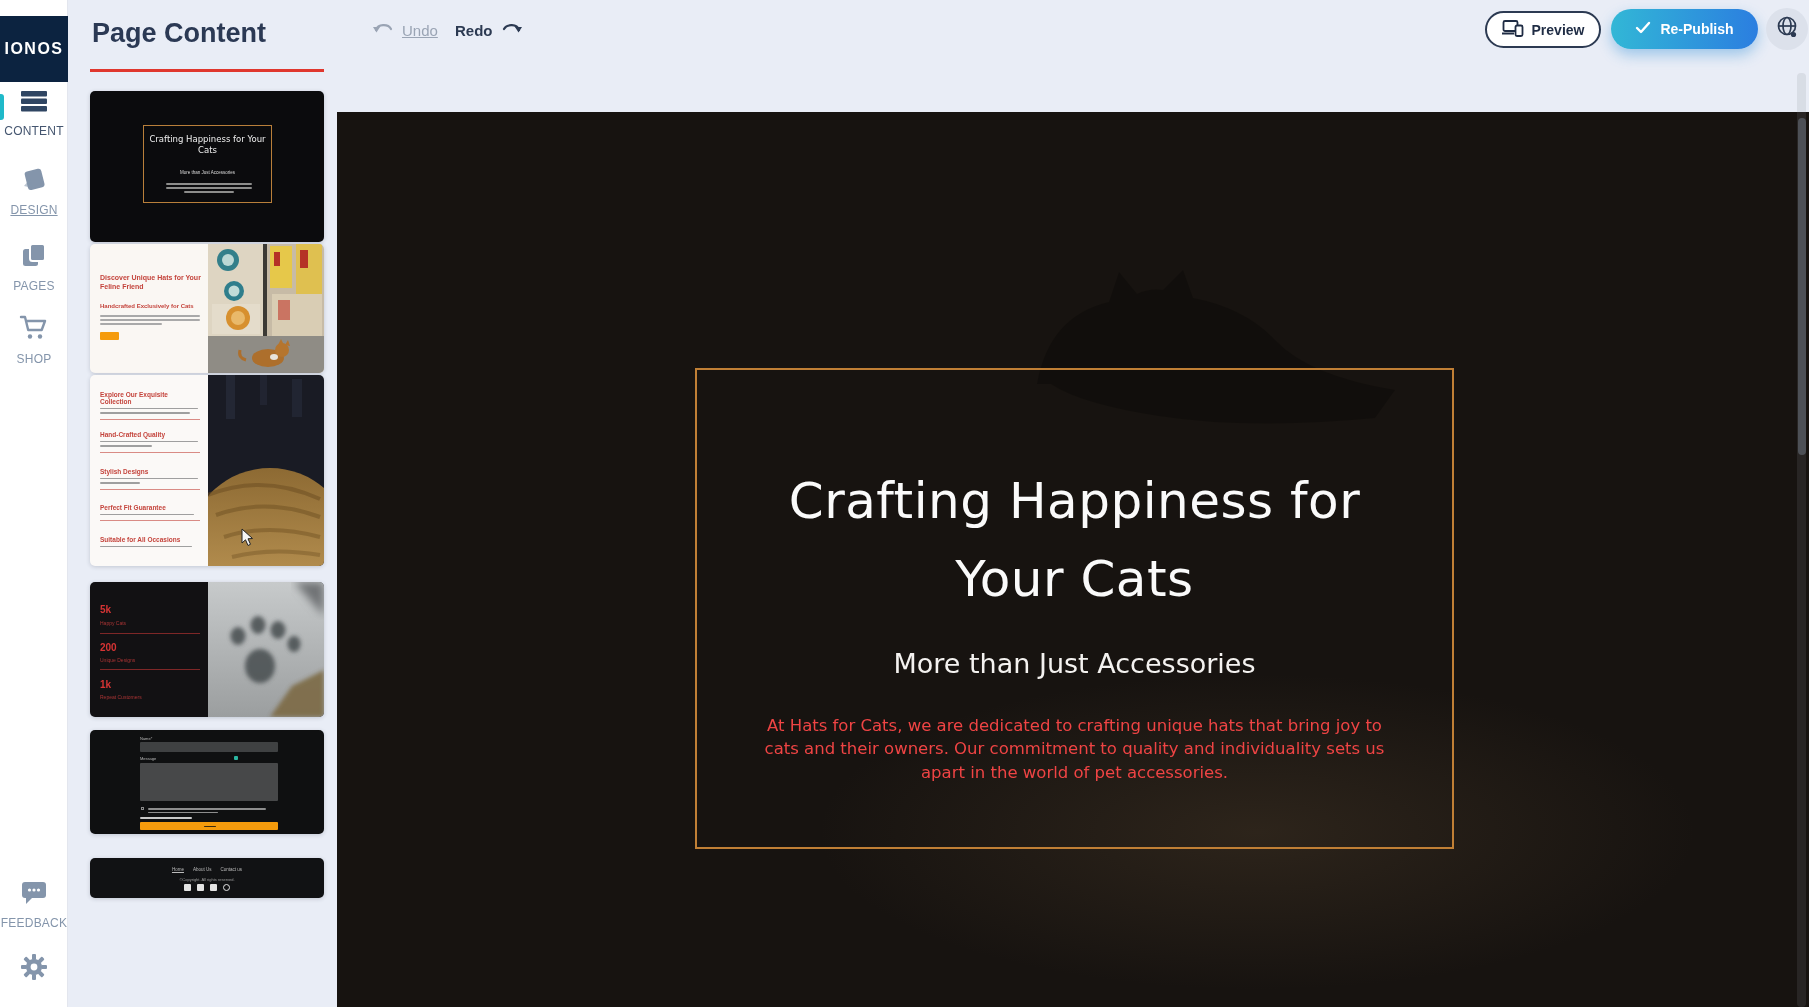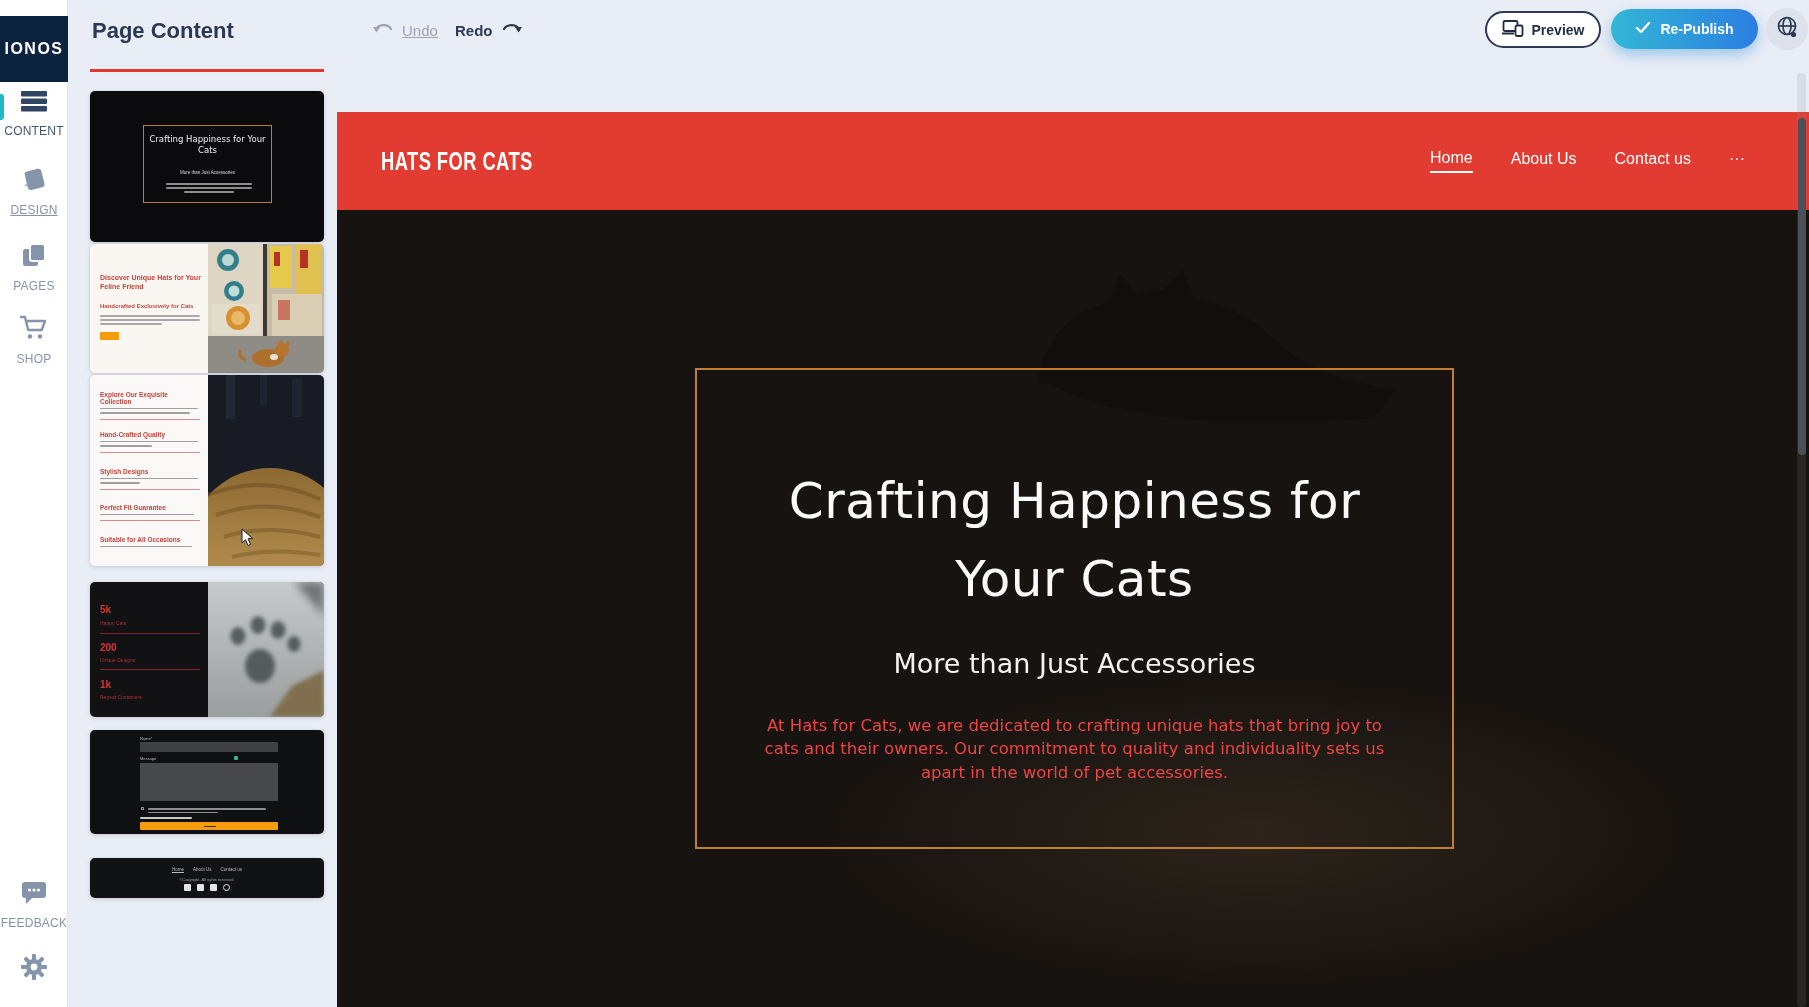--- a/index.html
+++ b/index.html
@@ -11,21 +11,21 @@
   
   .sidebar { position:absolute; left:0; top:0; width:68px; height:1007px; background:#ffffff; box-shadow:inset -1px 0 0 #e3e6ee; }
   .logo { position:absolute; left:0; top:16px; width:68px; height:66px; background:#0c2340; color:#fff; display:flex; align-items:center; justify-content:center; font-weight:bold; font-size:16px; letter-spacing:1.5px; overflow:hidden; }
   .side-item { position:absolute; left:0; width:68px; display:flex; flex-direction:column; align-items:center; color:#8495ab; cursor:pointer; }
   .side-item .lbl { font-size:12px; letter-spacing:.2px; margin-top:6px; color:#8495ab; }
   .side-item.active { color:#2f4562; }
   .side-item.active .lbl { color:#44556f; }
   .active-notch { position:absolute; left:0; top:94px; width:4px; height:26px; background:#1fb9c9; border-radius:0 3px 3px 0; }
 
   
-  .panel-title { position:absolute; left:92px; top:18px; font-size:22px; font-weight:bold; color:#2b3954; }
+  .panel-title { position:absolute; left:92px; top:18px; font-size:27px; font-weight:bold; color:#2b3954; }
   .panel-underline { position:absolute; left:90px; top:69px; width:234px; height:3px; background:#e0372e; }
   .card { position:absolute; left:90px; width:234px; border-radius:5px; box-shadow:0 1px 4px rgba(40,50,70,.20); overflow:hidden; background:#fff; cursor:pointer; }
   .skel { position:absolute; background:#a9a9a9; height:1.5px; border-radius:1px; }
 
   
   .t1 { top:91px; height:151px; background:#0b0b0d; }
   .t1-box { position:absolute; left:53px; top:34px; width:129px; height:78px; border:1px solid #b97f3a; text-align:center; }
   .t1-title { margin-top:8px; font-size:8.5px; line-height:11px; color:#efefef; font-family:"DejaVu Sans",sans-serif; }
   .t1-sub { position:absolute; left:0; right:0; top:44px; font-size:4.5px; color:#dcdcdc; }
 
@@ -411,29 +411,20 @@
 
 
   <div class="site">
     <div class="hero-glow"></div>
     <div class="hero-cat">
       <svg width="430" height="250" viewBox="0 0 430 250">
         <path d="M40 180 Q52 112 112 98 L122 68 L140 90 Q152 84 166 86 L186 66 L196 94 Q248 104 278 136 Q312 172 398 186 L378 214 Q252 226 162 212 Q84 200 54 180 Z" fill="#060504" opacity=".55"></path>
       </svg>
     </div>
 
-    <div class="site-header">
-      <div class="brand">HATS FOR CATS</div>
-      <div class="site-nav">
-        <span class="nav-item active">Home</span>
-        <span class="nav-item">About Us</span>
-        <span class="nav-item">Contact us</span>
-        <span class="nav-item">···</span>
-      </div>
-    </div>
 
     <div class="hero-box">
       <h1 class="hero-title">Crafting Happiness for Your Cats</h1>
       <div class="hero-sub">More than Just Accessories</div>
       <div class="hero-body">At Hats for Cats, we are dedicated to crafting unique hats that bring joy to cats and their owners. Our commitment to quality and individuality sets us apart in the world of pet accessories.</div>
     </div>
   </div>
 
   <div class="sb-track"></div>
   <div class="sb-thumb"></div>

